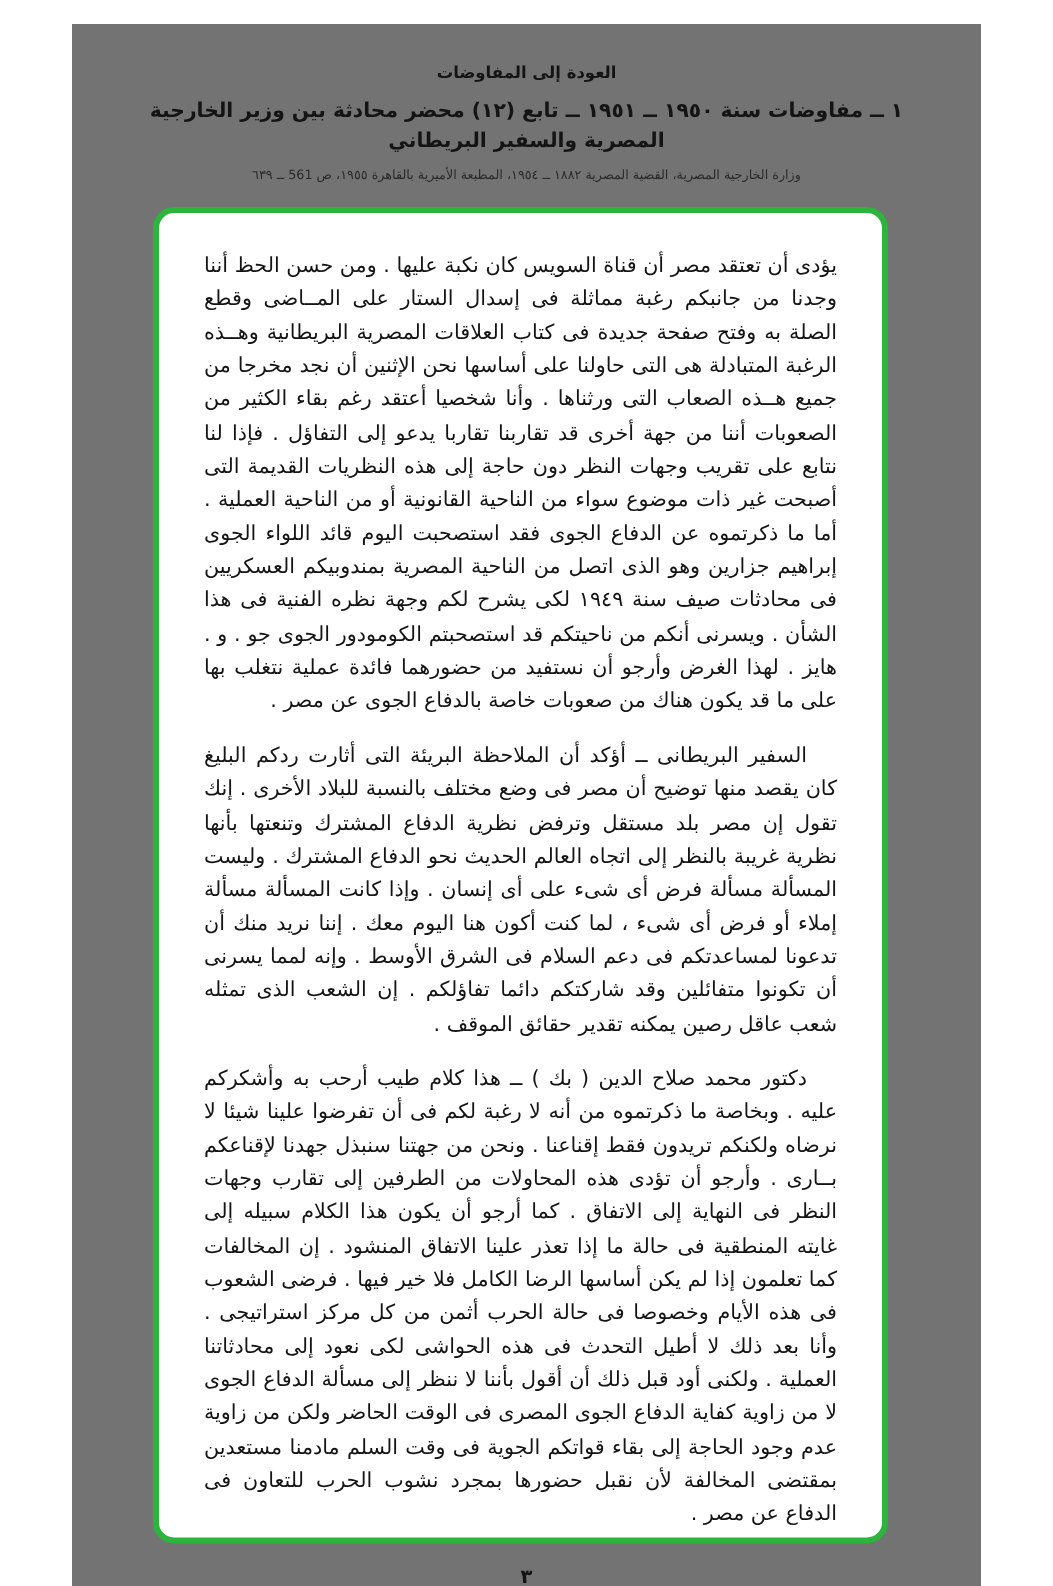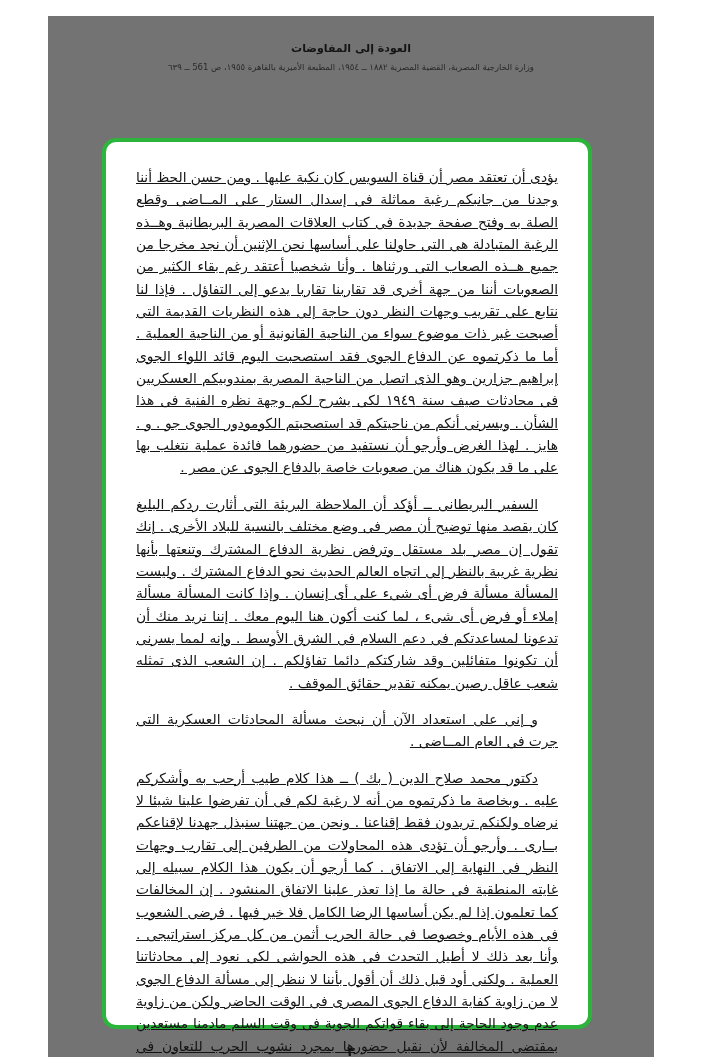--- a/index.html
+++ b/index.html
@@ -43,21 +43,20 @@
     position: absolute;
     top: 122px;
     right: 62px;
     left: 54px;
     bottom: 44px;
     border: 4px solid #2db43c;
     border-radius: 14px;
     box-sizing: border-box;
     padding: 24px 30px 20px 30px;
     background: #ffffff;
-    text-decoration: underline;
   }
   .text-frame p {
     margin: 0 0 14px 0;
     font-size: 13.8px;
     line-height: 1.62;
     text-align: justify;
     text-justify: inter-word;
   }
   .text-frame p:first-child {
     text-indent: 0;
@@ -75,25 +74,25 @@
     font-weight: bold;
   }
 </style>
 </head>
 <body>
 
 <div class="page">
 
   <div class="header">
     <div class="header-title">العودة إلى المفاوضات</div>
+    <div class="header-heading">١ ــ مفاوضات سنة ١٩٥٠ ــ ١٩٥١ ــ تابع (١٢) محضر محادثة بين وزير الخارجية المصرية والسفير البريطاني</div>
     <div class="header-citation">وزارة الخارجية المصرية، القضية المصرية ١٨٨٢ ــ ١٩٥٤، المطبعة الأميرية بالقاهرة ١٩٥٥، ص 561 ــ ٦٣٩</div>
   </div>
 
   <div class="text-frame">
     <p>يؤدى أن تعتقد مصر أن قناة السويس كان نكبة عليها . ومن حسن الحظ أننا وجدنا من جانبكم رغبة مماثلة فى إسدال الستار على المــاضى وقطع الصلة به وفتح صفحة جديدة فى كتاب العلاقات المصرية البريطانية وهــذه الرغبة المتبادلة هى التى حاولنا على أساسها نحن الإثنين أن نجد مخرجا من جميع هــذه الصعاب التى ورثناها . وأنا شخصيا أعتقد رغم بقاء الكثير من الصعوبات أننا من جهة أخرى قد تقاربنا تقاربا يدعو إلى التفاؤل . فإذا لنا نتابع على تقريب وجهات النظر دون حاجة إلى هذه النظريات القديمة التى أصبحت غير ذات موضوع سواء من الناحية القانونية أو من الناحية العملية . أما ما ذكرتموه عن الدفاع الجوى فقد استصحبت اليوم قائد اللواء الجوى إبراهيم جزارين وهو الذى اتصل من الناحية المصرية بمندوبيكم العسكريين فى محادثات صيف سنة ١٩٤٩ لكى يشرح لكم وجهة نظره الفنية فى هذا الشأن . ويسرنى أنكم من ناحيتكم قد استصحبتم الكومودور الجوى جو . و . هايز . لهذا الغرض وأرجو أن نستفيد من حضورهما فائدة عملية نتغلب بها على ما قد يكون هناك من صعوبات خاصة بالدفاع الجوى عن مصر .</p>
     <p>السفير البريطانى ــ أؤكد أن الملاحظة البريئة التى أثارت ردكم البليغ كان يقصد منها توضيح أن مصر فى وضع مختلف بالنسبة للبلاد الأخرى . إنك تقول إن مصر بلد مستقل وترفض نظرية الدفاع المشترك وتنعتها بأنها نظرية غريبة بالنظر إلى اتجاه العالم الحديث نحو الدفاع المشترك . وليست المسألة مسألة فرض أى شىء على أى إنسان . وإذا كانت المسألة مسألة إملاء أو فرض أى شىء ، لما كنت أكون هنا اليوم معك . إننا نريد منك أن تدعونا لمساعدتكم فى دعم السلام فى الشرق الأوسط . وإنه لمما يسرنى أن تكونوا متفائلين وقد شاركتكم دائما تفاؤلكم . إن الشعب الذى تمثله شعب عاقل رصين يمكنه تقدير حقائق الموقف .</p>
-    <p>و إنى على استعداد الآن أن نبحث مسألة المحادثات العسكرية التى جرت فى العام المــاضى .</p>
     <p>دكتور محمد صلاح الدين ( بك ) ــ هذا كلام طيب أرحب به وأشكركم عليه . وبخاصة ما ذكرتموه من أنه لا رغبة لكم فى أن تفرضوا علينا شيئا لا نرضاه ولكنكم تريدون فقط إقناعنا . ونحن من جهتنا سنبذل جهدنا لإقناعكم بــارى . وأرجو أن تؤدى هذه المحاولات من الطرفين إلى تقارب وجهات النظر فى النهاية إلى الاتفاق . كما أرجو أن يكون هذا الكلام سبيله إلى غايته المنطقية فى حالة ما إذا تعذر علينا الاتفاق المنشود . إن المخالفات كما تعلمون إذا لم يكن أساسها الرضا الكامل فلا خير فيها . فرضى الشعوب فى هذه الأيام وخصوصا فى حالة الحرب أثمن من كل مركز استراتيجى . وأنا بعد ذلك لا أطيل التحدث فى هذه الحواشى لكى نعود إلى محادثاتنا العملية . ولكنى أود قبل ذلك أن أقول بأننا لا ننظر إلى مسألة الدفاع الجوى لا من زاوية كفاية الدفاع الجوى المصرى فى الوقت الحاضر ولكن من زاوية عدم وجود الحاجة إلى بقاء قواتكم الجوية فى وقت السلم مادمنا مستعدين بمقتضى المخالفة لأن نقبل حضورها بمجرد نشوب الحرب للتعاون فى الدفاع عن مصر .</p>
   </div>
 
   <div class="page-number">٣</div>
 
 </div>
 
 </body></html>

